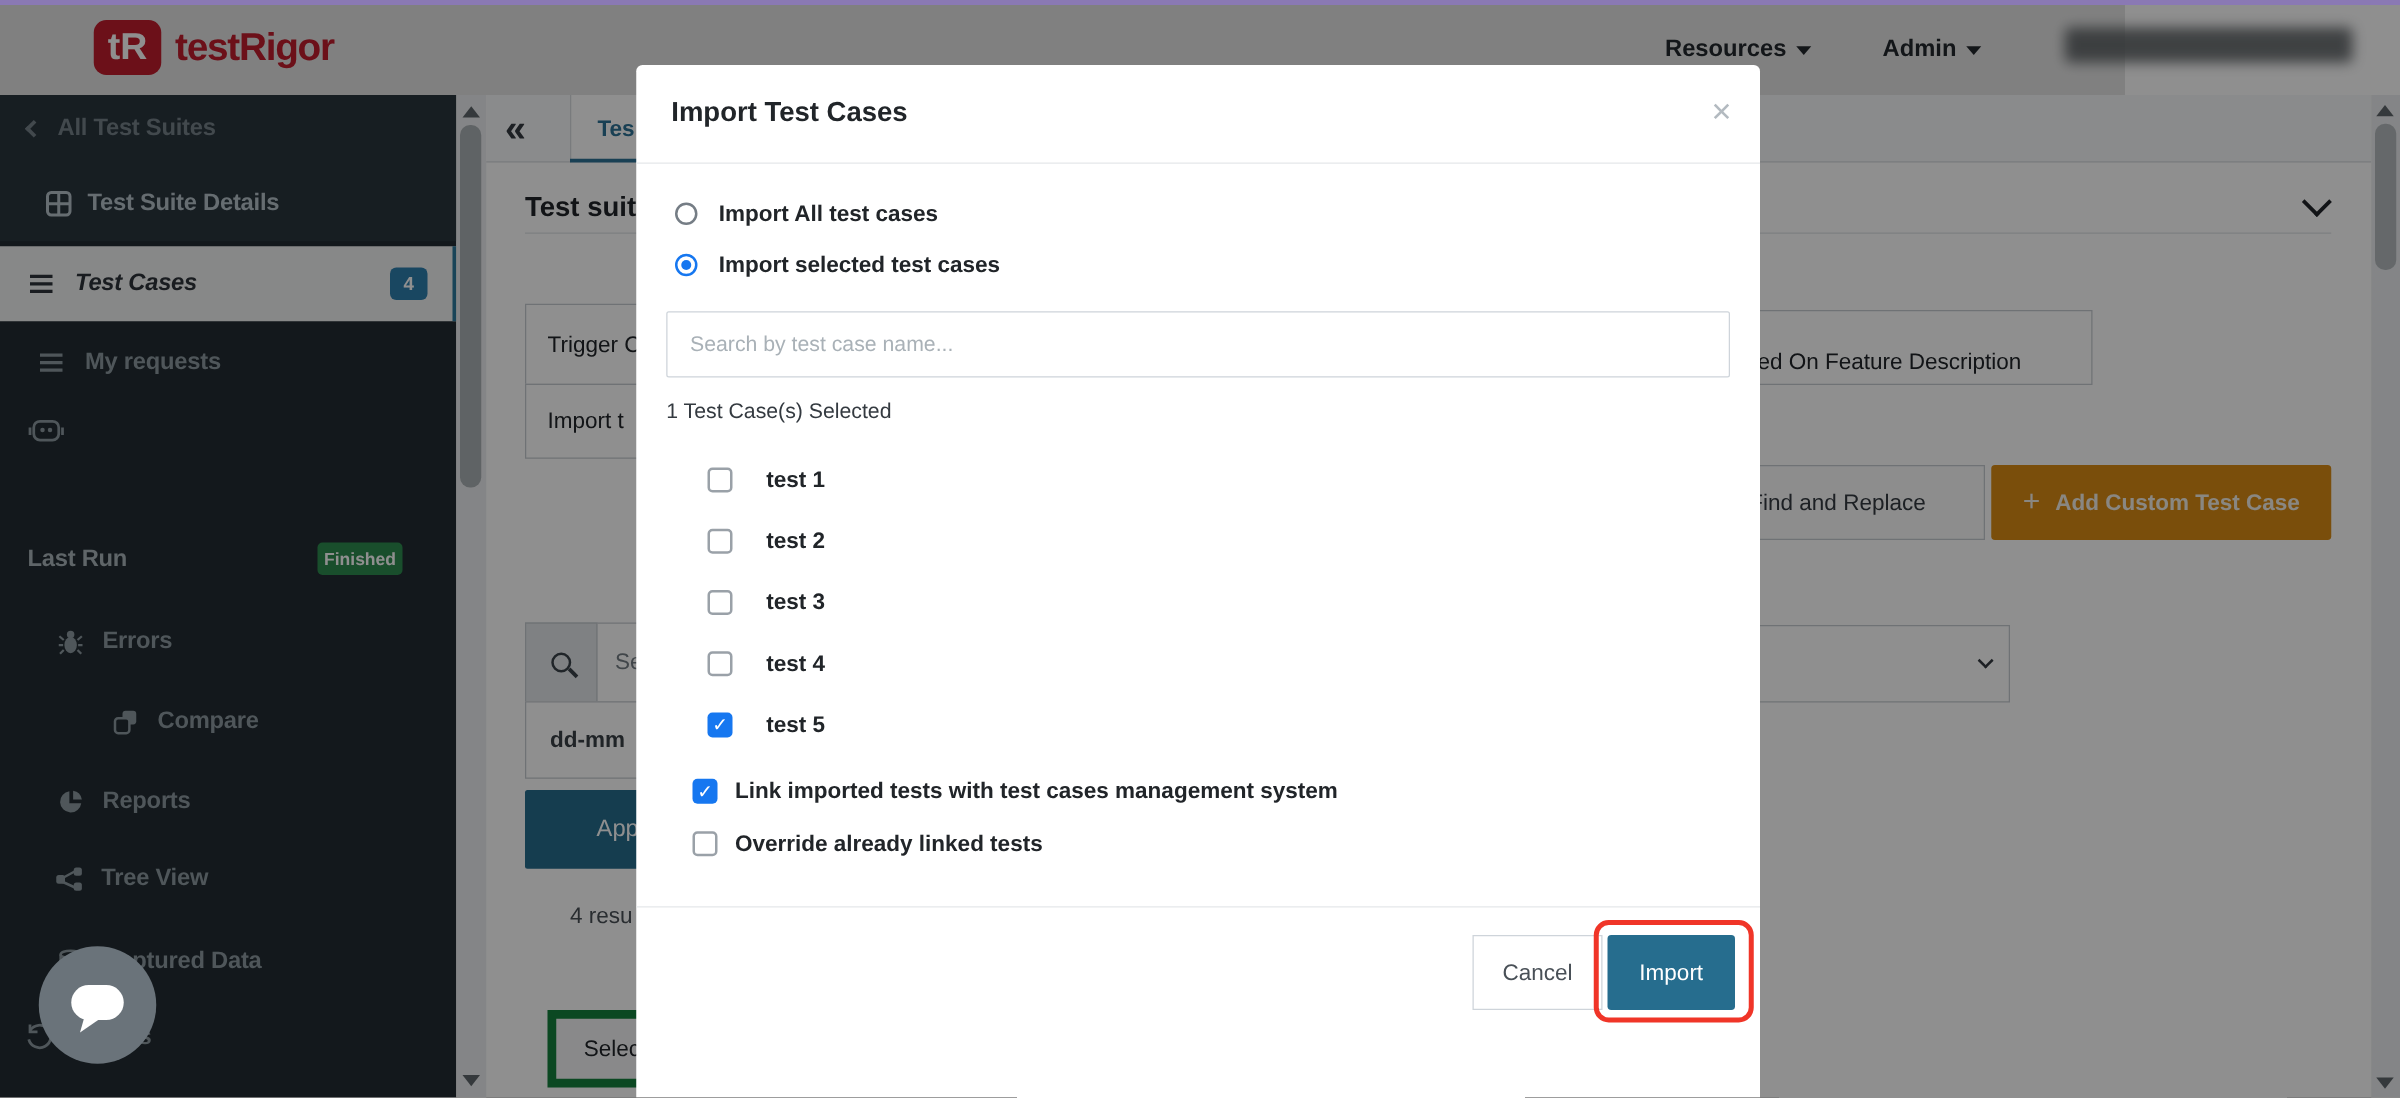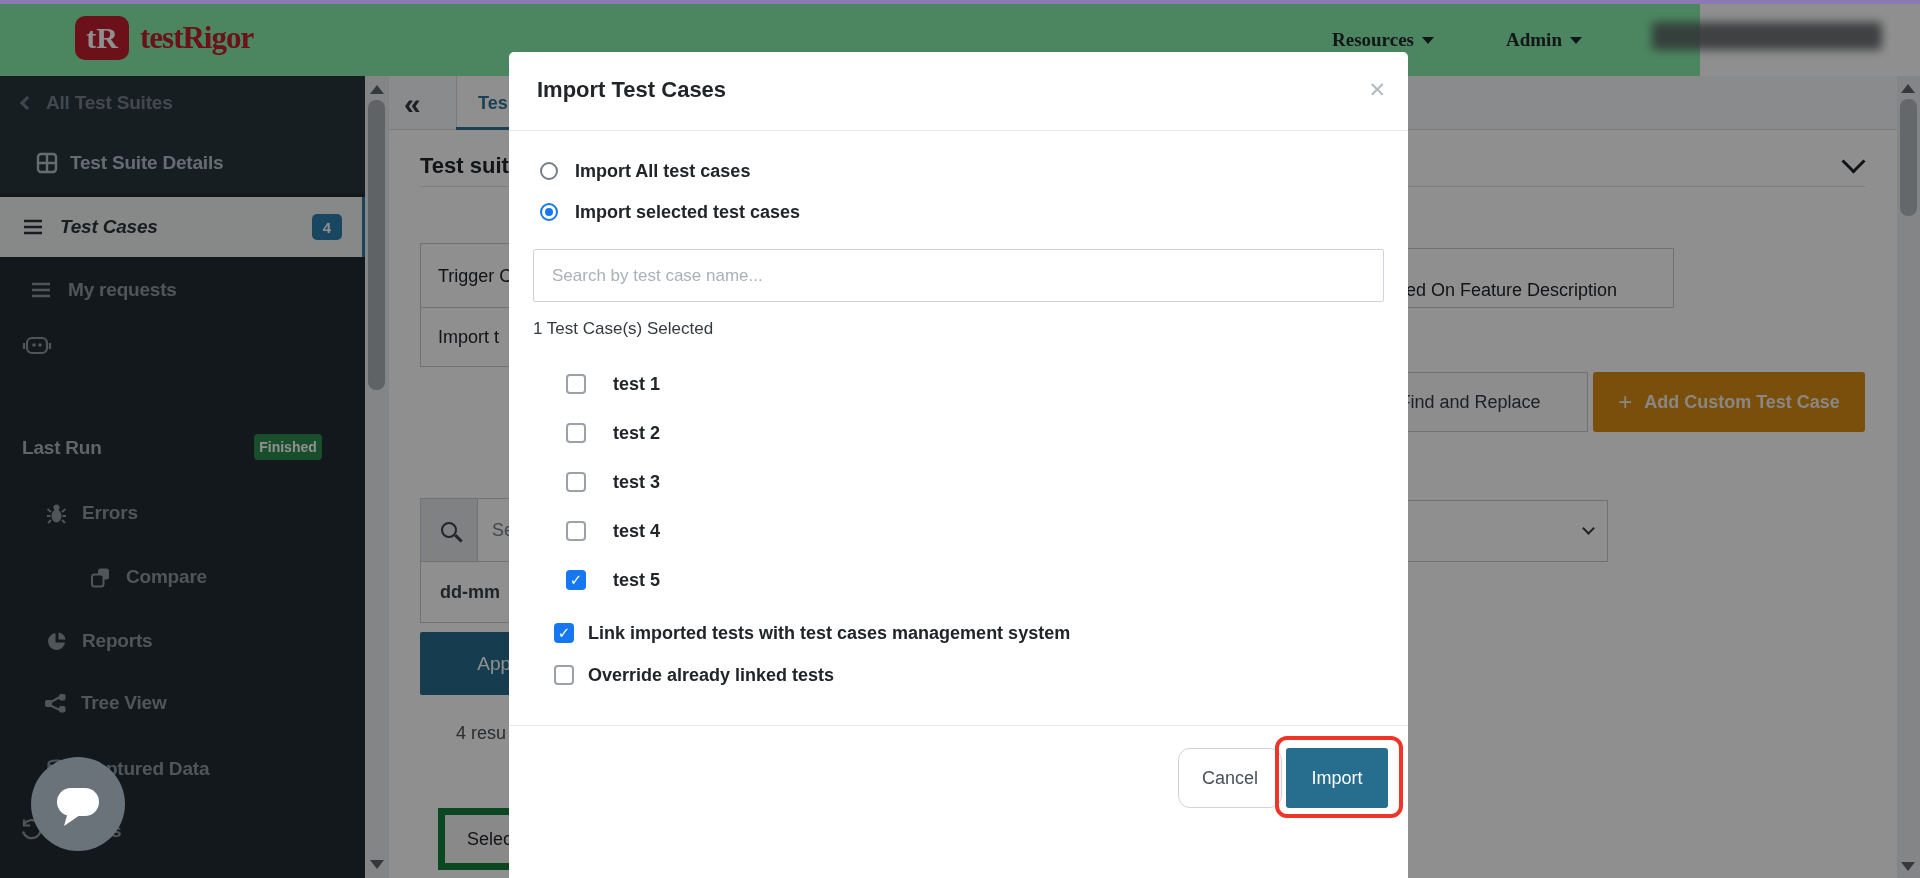--- a/index.html
+++ b/index.html
@@ -4,21 +4,21 @@
 <style>
   html,body{margin:0;padding:0;background:#4a4a4a;}
   *{box-sizing:border-box;}
   .stage{position:relative;width:1920px;height:878px;overflow:hidden;background:#fff;
          font-family:"Liberation Sans","DejaVu Sans",sans-serif;color:#212529;}
   .abs{position:absolute;}
   .ct{position:absolute;transform:translateY(-50%);white-space:nowrap;}
   .flexc{display:flex;align-items:center;justify-content:center;}
 
   
-  .header{left:0;top:0;width:1700px;height:76px;background:#86efac;font-family:Liberation Serif, serif;}
+  .header{left:0;top:0;width:1700px;height:76px;background:#e5e5e5;}
   .logo-badge{left:75px;top:16px;width:54px;height:44px;background:#c01e2e;border-radius:10px;
               color:#fff;font-size:30px;font-weight:800;}
   .logo-text{left:140px;top:38px;font-size:31px;font-weight:800;color:#c01e2e;letter-spacing:-1px;}
   .navitem{font-size:19px;font-weight:600;color:#23282d;display:flex;align-items:center;gap:8px;}
   .caret-down{width:0;height:0;border-left:6px solid transparent;border-right:6px solid transparent;
               border-top:7px solid #23282d;}
   .user-blur{left:1652px;top:22px;width:230px;height:28px;background:#585d60;border-radius:4px;
              filter:blur(5px);opacity:.85;}
   .top-strip{left:0;top:0;width:1920px;height:4px;background:#8a79b4;z-index:120;}
 
@@ -84,21 +84,21 @@
   .m-input{left:24px;top:197px;width:851px;height:53px;border:1px solid #ced4da;border-radius:2px;
            padding:0 18px;font-size:17px;color:#343a40;outline:none;
            font-family:"Liberation Sans","DejaVu Sans",sans-serif;}
   .m-input::placeholder{color:#a9b1b7;}
   .m-count{font-size:17px;color:#343a40;}
   .cbx{width:20px;height:20px;border:2px solid #9aa1a8;border-radius:4px;background:#fff;}
   .cbx.checked{border:none;background:#1677f0;color:#fff;font-size:15px;font-weight:700;
                display:flex;align-items:center;justify-content:center;}
   .m-test-label{font-size:18px;font-weight:700;color:#212529;}
   .m-opt-label{font-size:18px;font-weight:700;color:#212529;}
-  .btn-cancel{left:669px;top:696px;width:104px;height:60px;border:1px solid #ced4da;border-radius:12px;
+  .btn-cancel{left:669px;top:696px;width:104px;height:60px;border:1px solid #ced4da;border-radius:0;
               background:#fff;font-size:18px;color:#495057;}
   .btn-import{left:777px;top:696px;width:102px;height:60px;background:#266d8e;border-radius:3px;
               font-size:18px;color:#fff;}
   .annotation{left:766px;top:684px;width:128px;height:82px;border:4px solid #f03528;border-radius:12px;
               z-index:5;}
 </style>
 </head>
 <body>
 
 <div class="stage">

